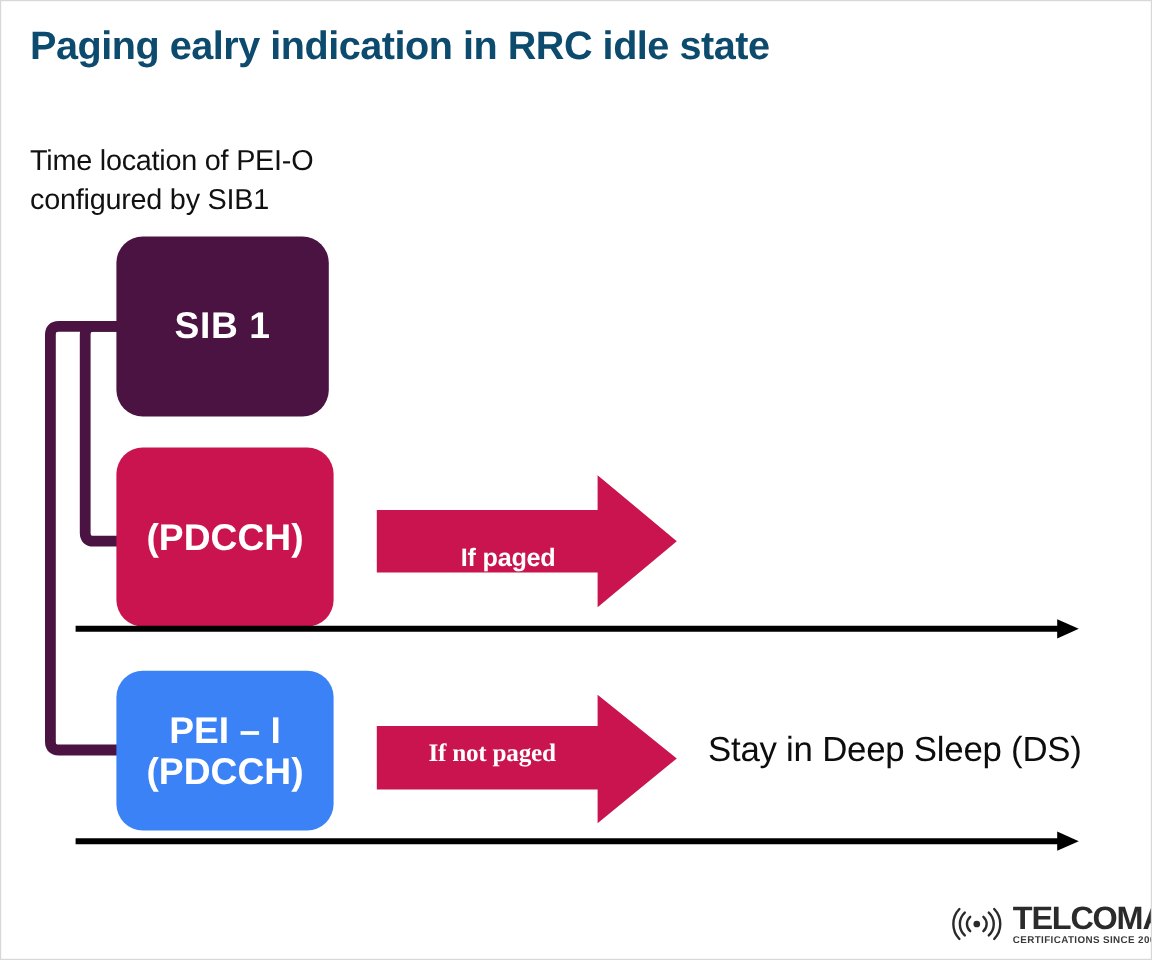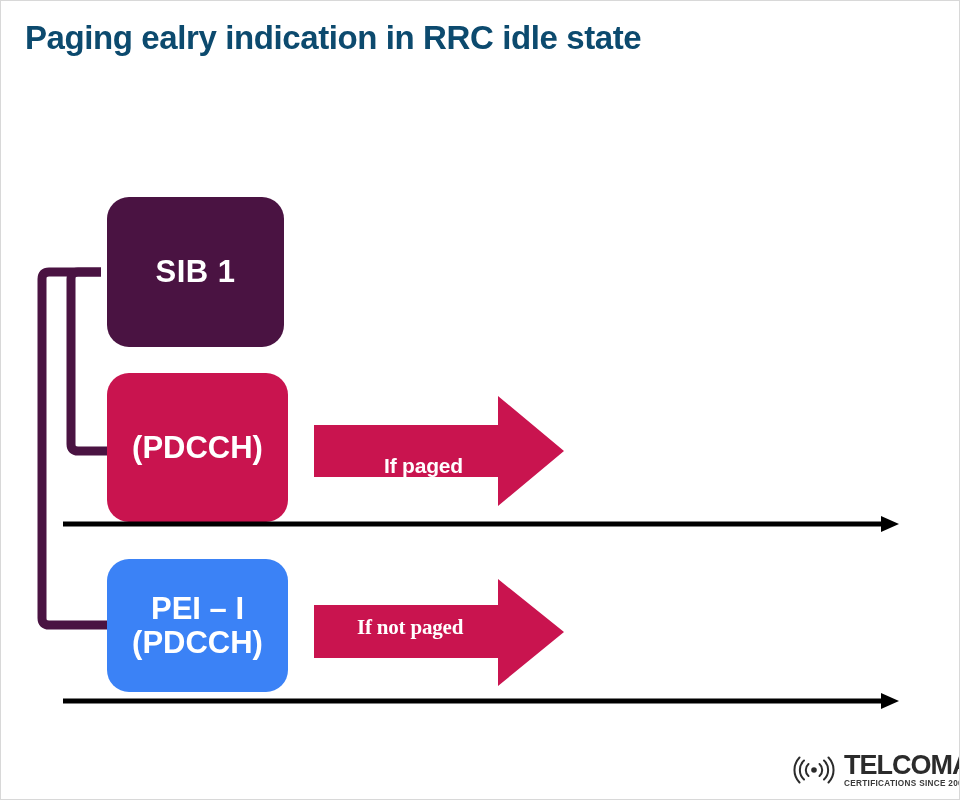--- a/index.html
+++ b/index.html
@@ -99,21 +99,21 @@
 
   
   .layer {
     position: absolute;
     left: 0; top: 0;
     width: 960px; height: 800px;
     pointer-events: none;
   }
   .layer-below { z-index: 1; }
   .layer-above { z-index: 3; }
-  .node, .deep-sleep { z-index: 2; margin-left: 10px; }
+  .node, .deep-sleep { z-index: 2; }
 
   
   .arrow-label {
     position: absolute;
     color: #ffffff;
     font-size: 21px;
     font-weight: bold;
     letter-spacing: -0.2px;
     white-space: nowrap;
     z-index: 4;
@@ -147,20 +147,24 @@
     line-height: 1;
     margin-top: 1px;
   }
 </style>
 </head>
 <body>
 
 <div id="slide">
 
   <div class="title">Paging ealry indication in RRC idle state</div>
+  <div class="subtitle">
+    <span>Time location of PEI-O</span>
+    <span>configured by SIB1</span>
+  </div>
 
   <svg class="layer layer-below" viewBox="0 0 960 800" xmlns="http://www.w3.org/2000/svg">
 
     <path d="M 100 271 L 48 271 Q 41 271 41 278 L 41 617 Q 41 624 48 624 L 176 624" fill="none" stroke="#4A1342" stroke-width="9" stroke-linecap="butt"></path>
 
     <path d="M 100 271 L 77 271 Q 70 271 70 278 L 70 443 Q 70 450 77 450 L 176 450" fill="none" stroke="#4A1342" stroke-width="9" stroke-linecap="butt"></path>
 
     <path d="M 186 437 L 216 450 L 186 463 Z" fill="#4A1342"></path>
     <path d="M 186 611 L 216 624 L 186 637 Z" fill="#4A1342"></path>
 
@@ -180,20 +184,21 @@
   </div>
 
   <div class="node node-peii">
     <div class="node-inner">
       <div>PEI – I</div>
       <div>(PDCCH)</div>
     </div>
   </div>
 
 
+  <div class="deep-sleep">Stay in Deep Sleep (DS)</div>
 
   <svg class="layer layer-above" viewBox="0 0 960 800" xmlns="http://www.w3.org/2000/svg">
     <line x1="62" y1="523" x2="886" y2="523" stroke="#000000" stroke-width="5"></line>
     <path d="M 880 515 L 898 523 L 880 531 Z" fill="#000000"></path>
 
     <line x1="62" y1="700" x2="886" y2="700" stroke="#000000" stroke-width="5"></line>
     <path d="M 880 692 L 898 700 L 880 708 Z" fill="#000000"></path>
   </svg>
 
   <div class="arrow-label label-if-paged">If paged</div>

